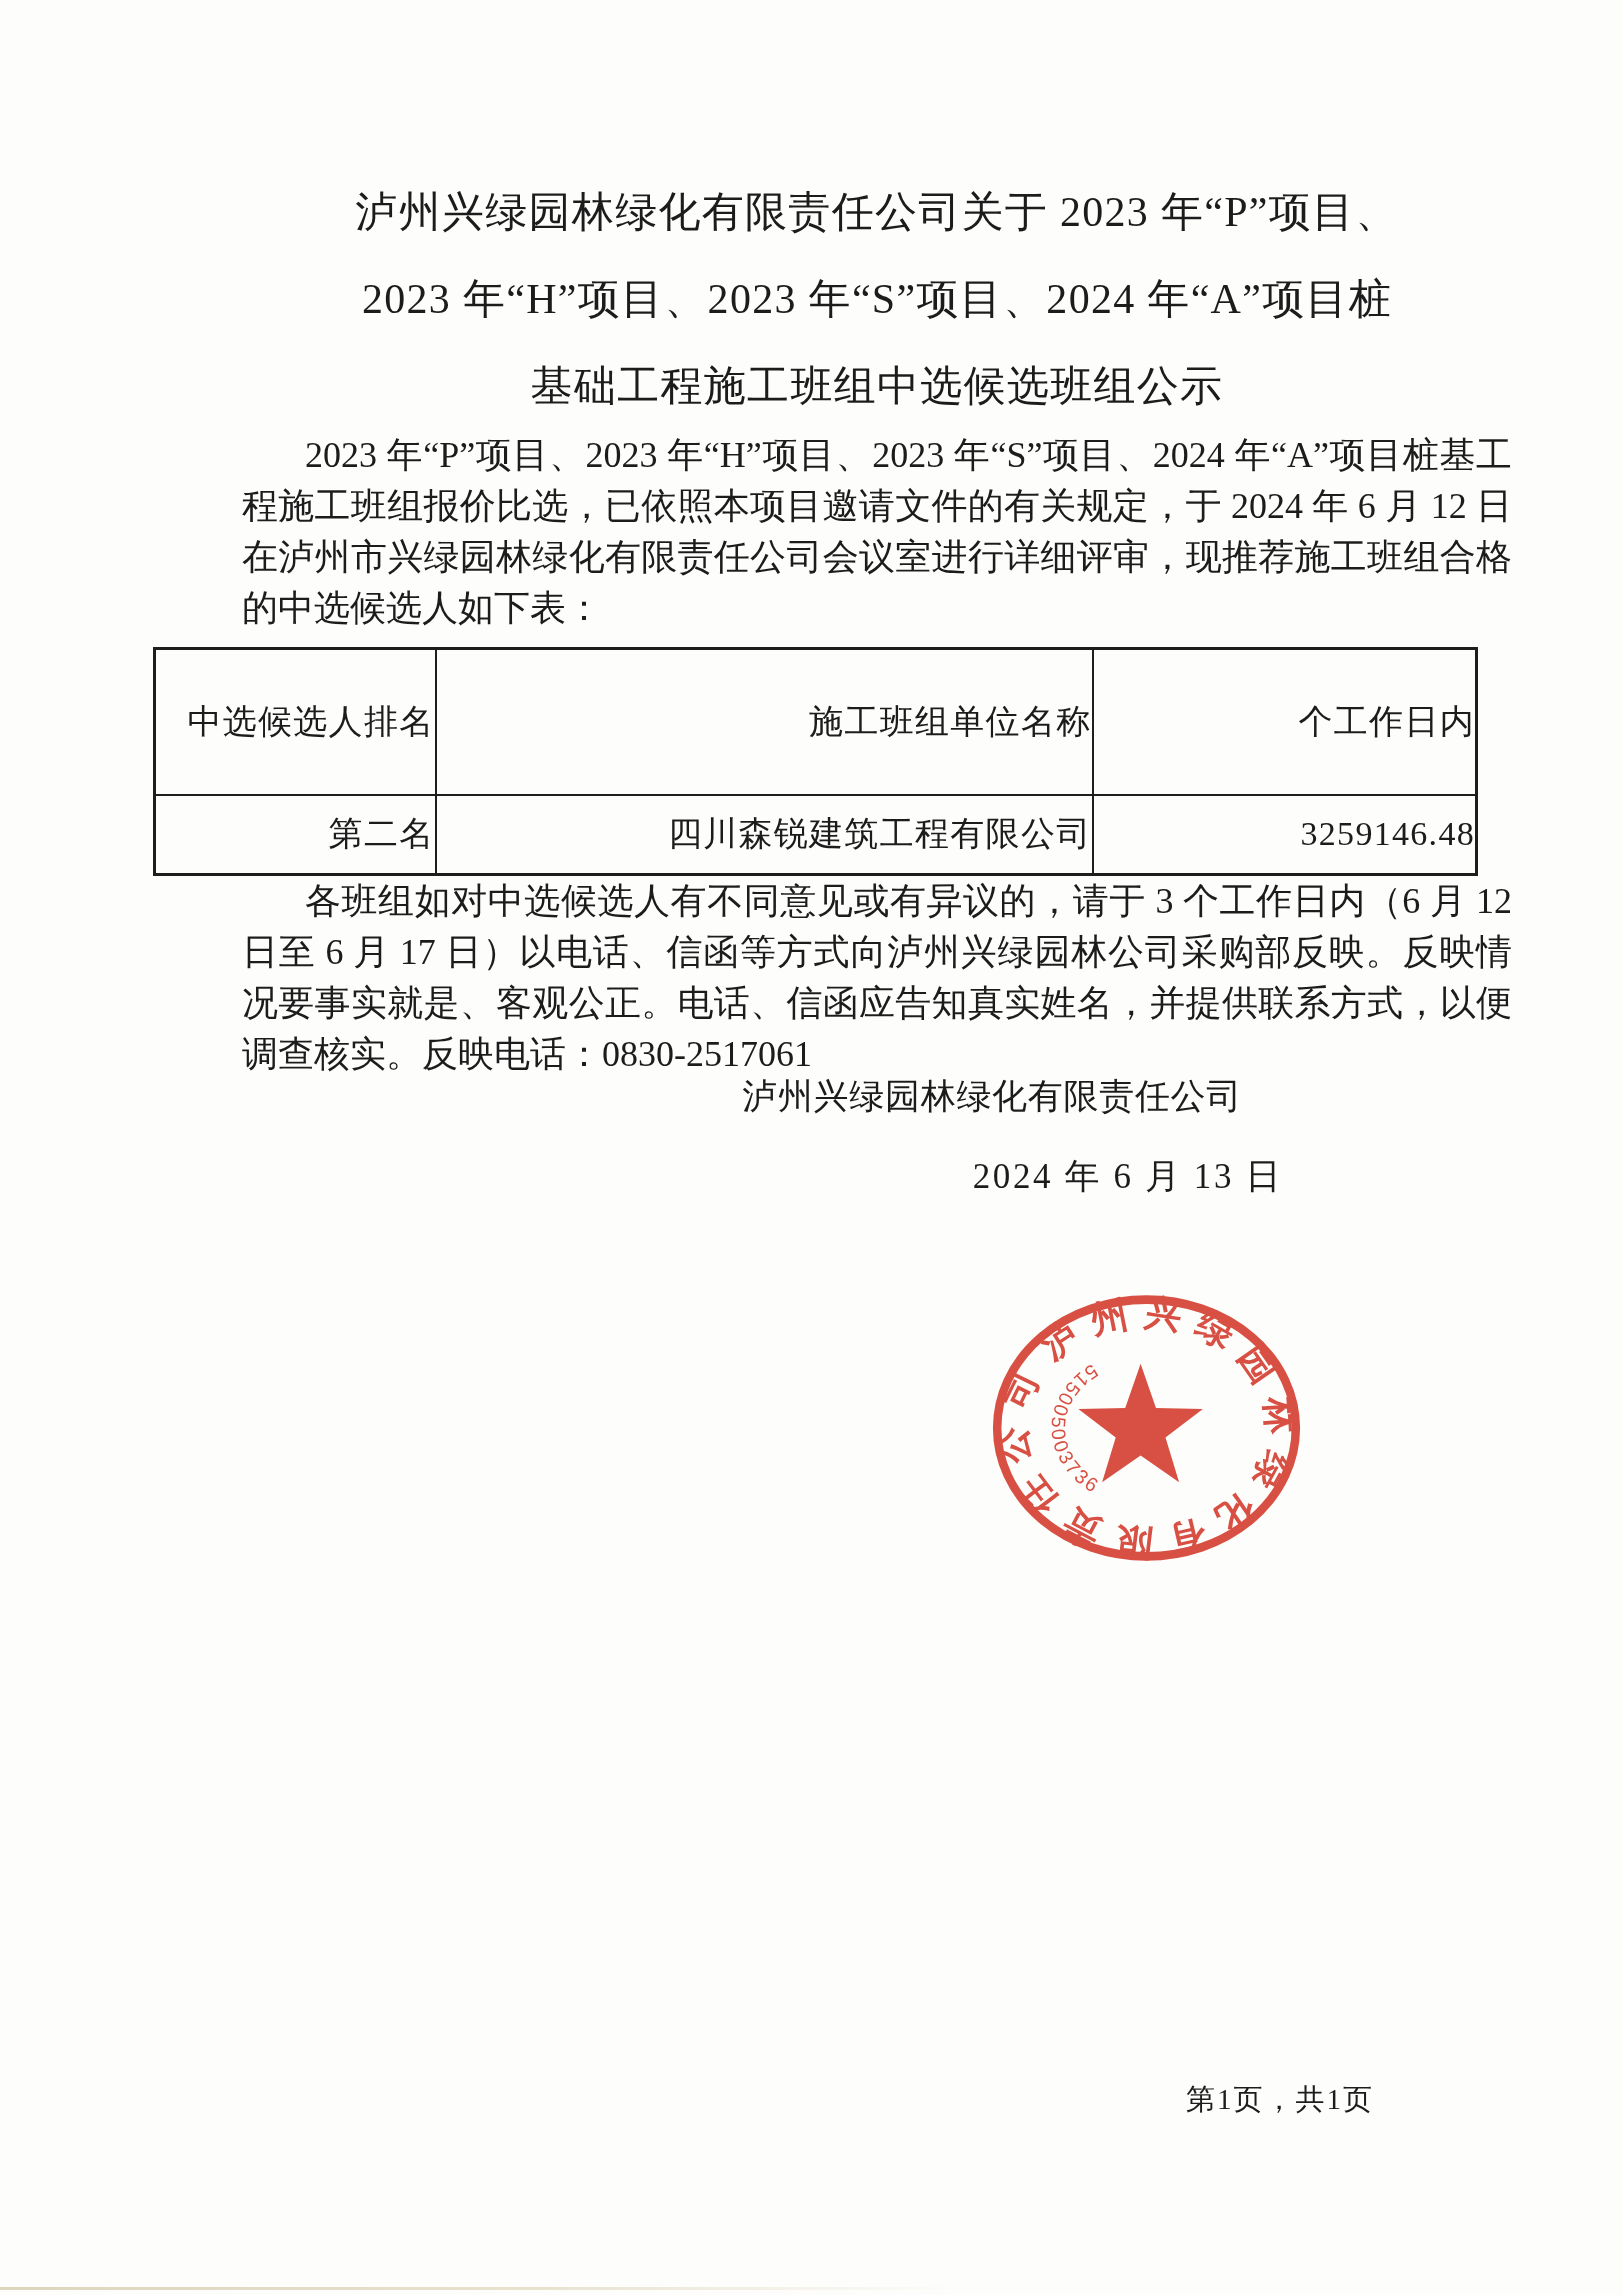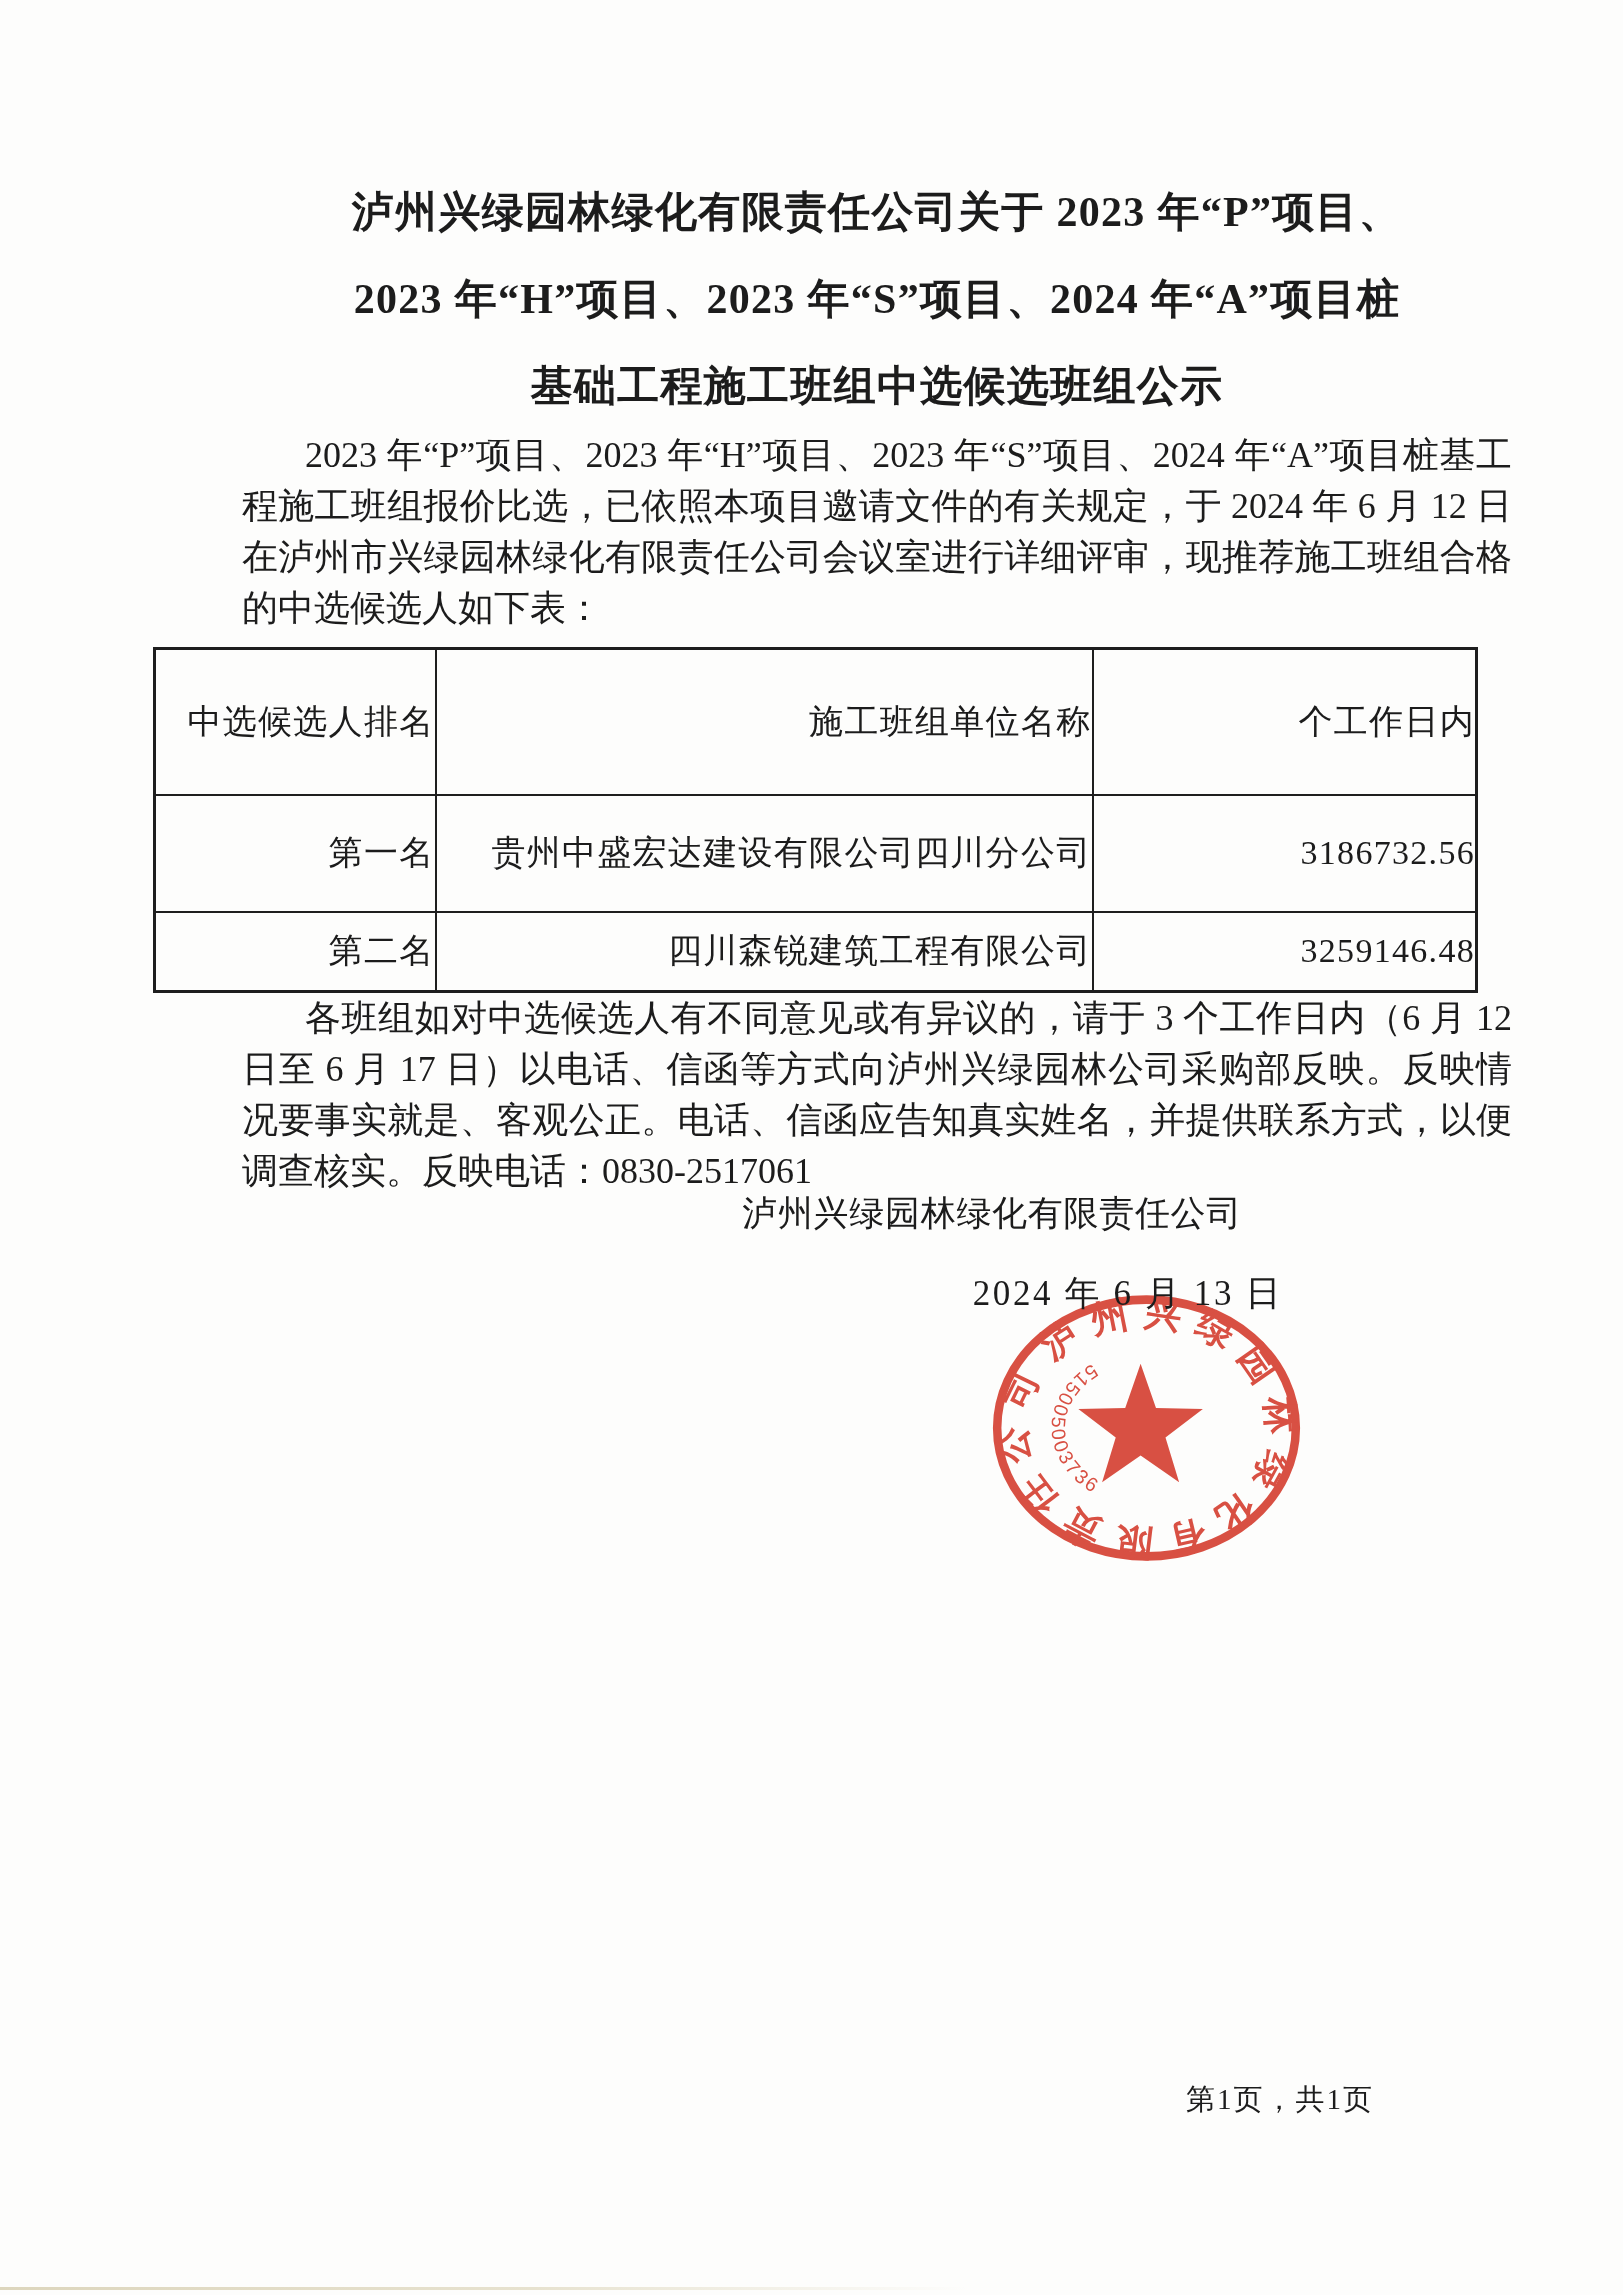--- a/index.html
+++ b/index.html
@@ -7,21 +7,21 @@
     position:relative;
     width:1623px; height:2295px;
     margin:0 auto;
     background:#fdfdfc;
     overflow:hidden;
     font-family:"Liberation Serif","DejaVu Serif",serif;
     color:#1c1c1c;
   }
   .content { position:relative; z-index:2; box-sizing:border-box; padding:169px 111px 0 242px; }
 
-  .doc-title { margin:0; font-weight:700; font-size:42px; line-height:87px; text-align:center; letter-spacing:1.3px; }
+  .doc-title { margin:0; font-weight:400; font-size:42px; line-height:87px; text-align:center; letter-spacing:1.3px; }
   .doc-title .tl { display:block; }
 
   p.body { margin:0; font-size:36px; line-height:51px; text-align:justify; text-justify:inter-ideograph; }
   .indent { text-indent:63px; }
   .para1 { margin-top:35px; }
   .para2 { margin-top:19.6px; }
 
   table.candidates {
     border-collapse:collapse; table-layout:fixed;
     width:1323px; margin:13px 0 0 -89px;
@@ -70,25 +70,20 @@
         <col style="width:281px">
         <col style="width:657px">
         <col style="width:384px">
       </colgroup>
       <tbody>
         <tr class="head-row">
           <th>中选候选人排名</th>
           <th>施工班组单位名称</th>
           <th>个工作日内</th>
         </tr>
-        <tr class="data-row-1">
-          <td>第一名</td>
-          <td>贵州中盛宏达建设有限公司四川分公司</td>
-          <td class="price">3186732.56</td>
-        </tr>
         <tr class="data-row-2">
           <td>第二名</td>
           <td>四川森锐建筑工程有限公司</td>
           <td class="price">3259146.48</td>
         </tr>
       </tbody>
     </table>
 
     <p class="body indent para2">各班组如对中选候选人有不同意见或有异议的，请于 3 个工作日内（6 月 12 日至 6 月 17 日）以电话、信函等方式向泸州兴绿园林公司采购部反映。反映情况要事实就是、客观公正。电话、信函应告知真实姓名，并提供联系方式，以便调查核实。反映电话：0830-2517061</p>
 

